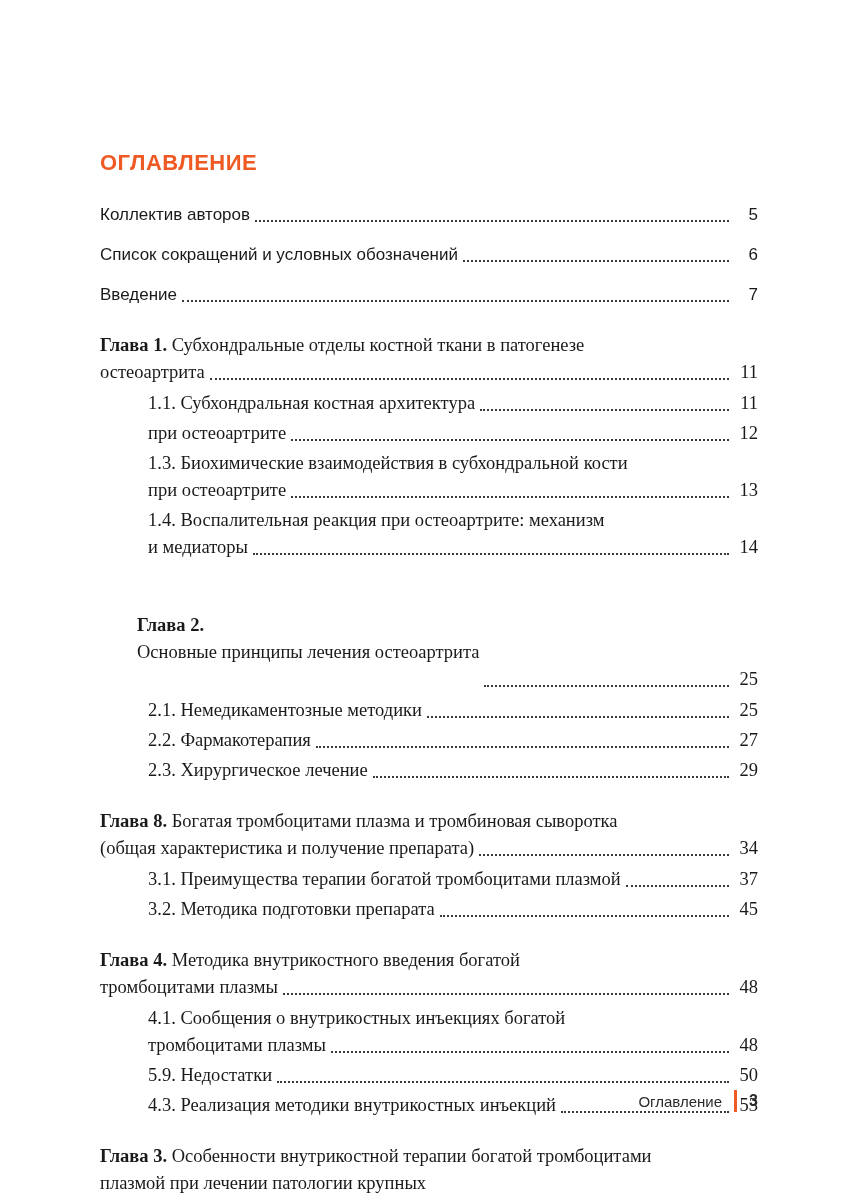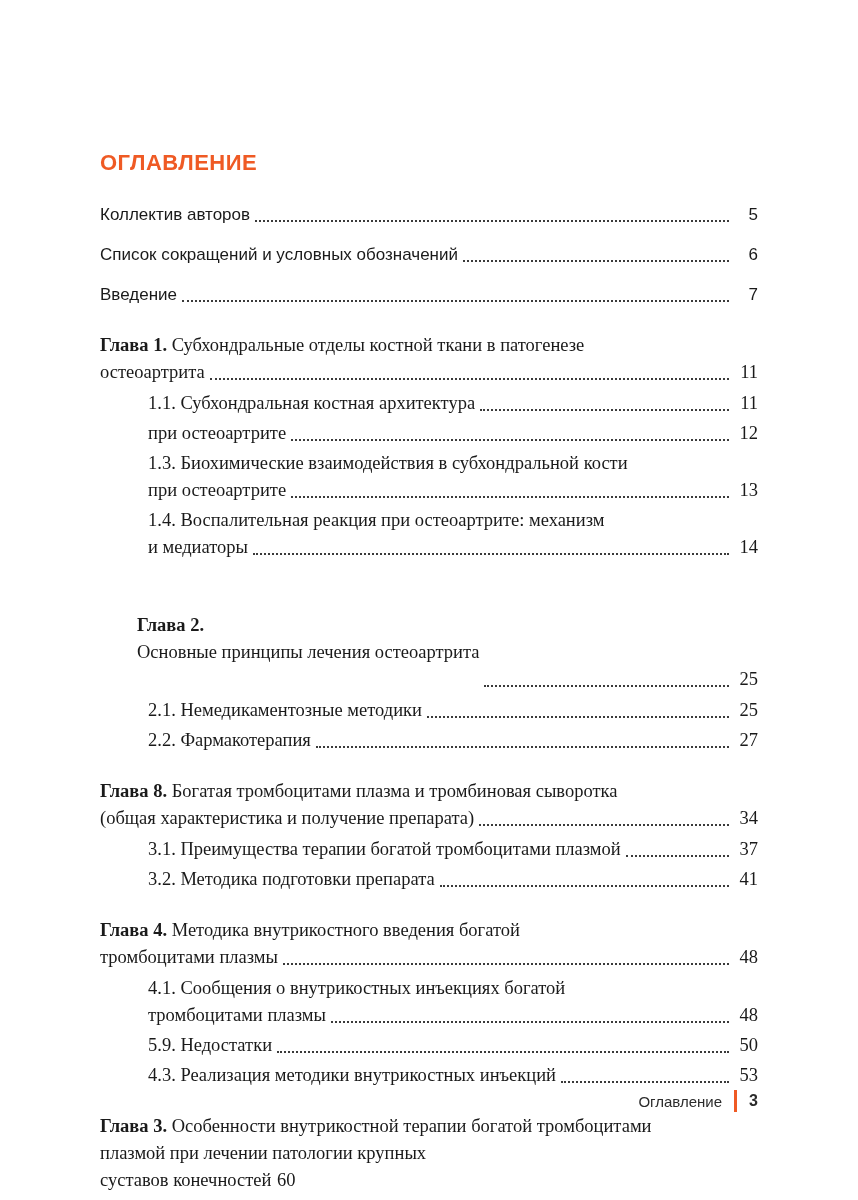--- a/index.html
+++ b/index.html
@@ -220,20 +220,27 @@
   </div>
 
   <div class="toc-entry sub">
     <div class="rowline">
       <span class="label">2.2. Фармакотерапия</span>
       <span class="leader"></span>
       <span class="page-num">27</span>
     </div>
   </div>
 
+  <div class="toc-entry sub">
+    <div class="rowline">
+      <span class="label">2.3. Хирургическое лечение</span>
+      <span class="leader"></span>
+      <span class="page-num">29</span>
+    </div>
+  </div>
 
   <div class="toc-entry chapter">
     <div class="contline">
       <span class="chapter-name">Глава 8.</span>
       <span>Богатая тромбоцитами плазма и тромбиновая сыворотка</span>
     </div>
     <div class="rowline">
       <span class="label">(общая характеристика и получение препарата)</span>
       <span class="leader"></span>
       <span class="page-num">34</span>
@@ -245,21 +252,21 @@
       <span class="label">3.1. Преимущества терапии богатой тромбоцитами плазмой</span>
       <span class="leader"></span>
       <span class="page-num">37</span>
     </div>
   </div>
 
   <div class="toc-entry sub">
     <div class="rowline">
       <span class="label">3.2. Методика подготовки препарата</span>
       <span class="leader"></span>
-      <span class="page-num">41</span>
+      <span class="page-num">45</span>
     </div>
   </div>
 
   <div class="toc-entry chapter">
     <div class="contline">
       <span class="chapter-name">Глава 4.</span>
       <span>Методика внутрикостного введения богатой</span>
     </div>
     <div class="rowline">
       <span class="label">тромбоцитами плазмы</span>

